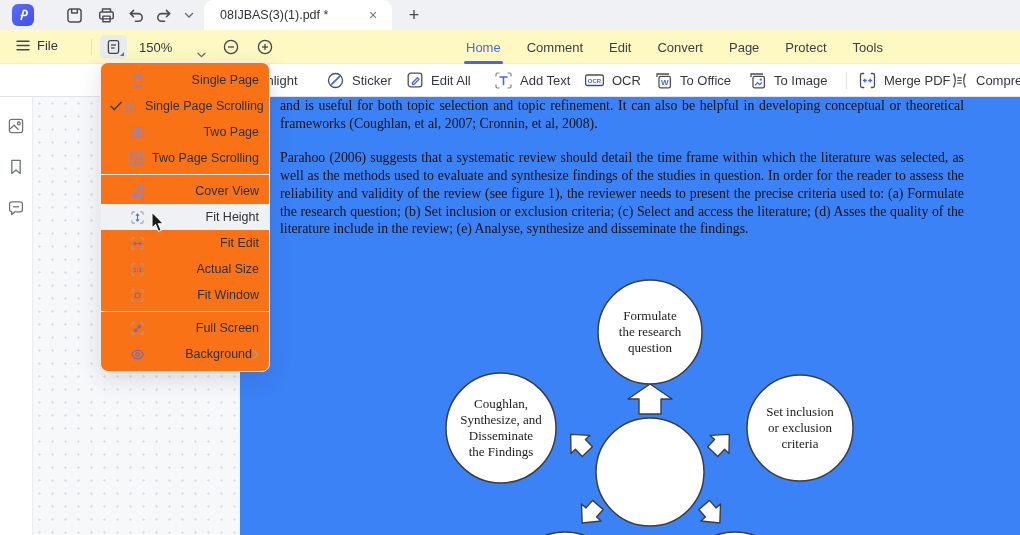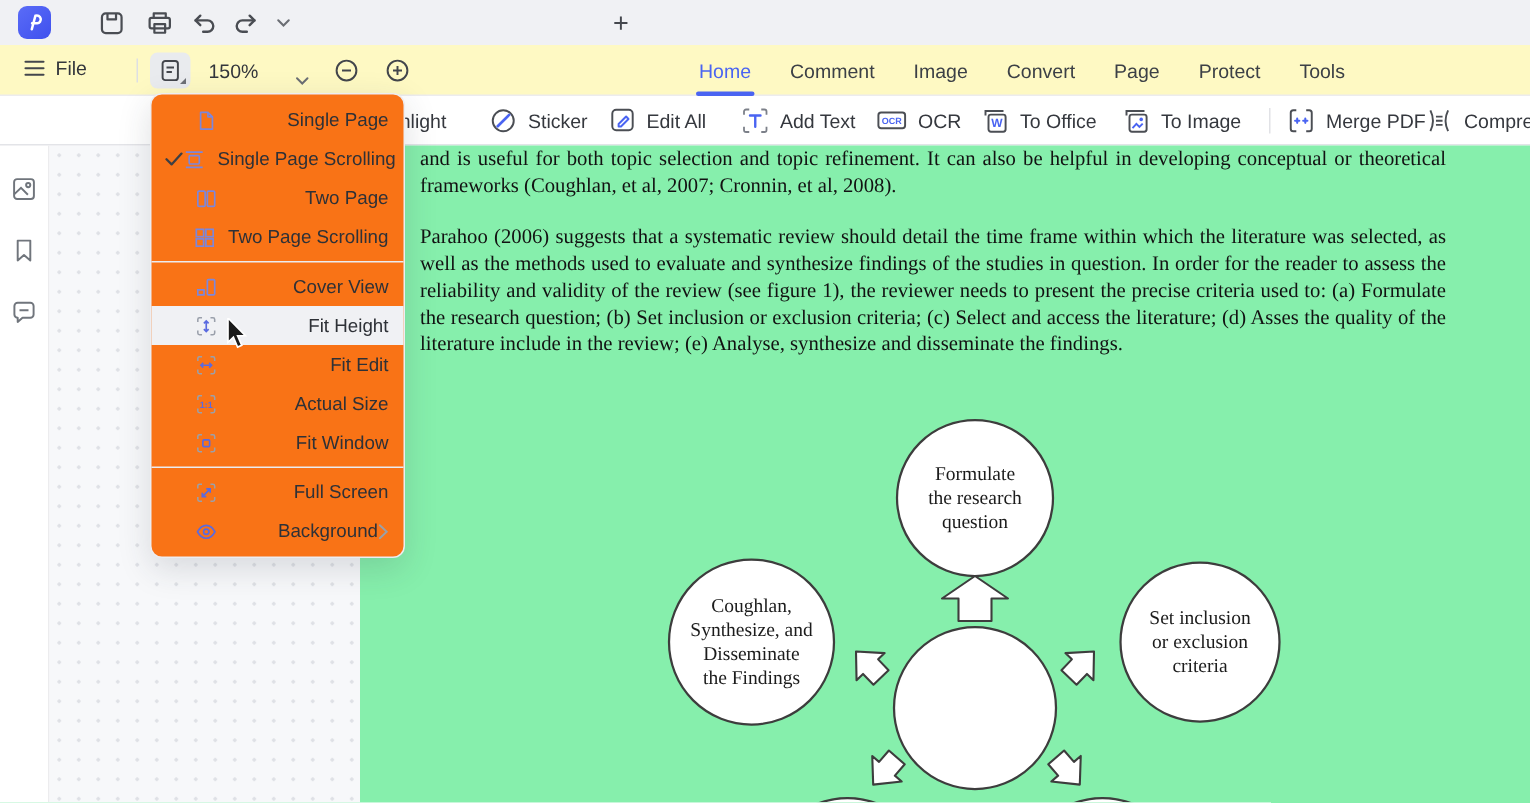--- a/index.html
+++ b/index.html
@@ -38,21 +38,21 @@
   
   .actionbar { position:relative; height:33px; background:#fff; border-bottom:1px solid #e3e4e8; }
   .ab-item { position:absolute; top:0; height:32px; display:flex; align-items:center; gap:7px; font-size:13px; color:#35383e; white-space:nowrap; }
   .ab-sep { position:absolute; left:846px; top:8px; width:1px; height:17px; background:#e1e2e6; }
 
   
   .main { display:flex; height:438px; }
   .sidebar { width:33px; border-right:1px solid #ececee; display:flex; flex-direction:column; align-items:center; padding-top:20px; gap:23px; background:#fff; }
   .canvas { width:207px; background:#f7f8fa;
             background-image:radial-gradient(#dee0e5 1px, transparent 1.2px); background-size:13px 13px; }
-  .page { flex:1; position:relative; background:#86efac; overflow:hidden; }
+  .page { flex:1; position:relative; background:#3b82f6; overflow:hidden; }
   .doc-text { position:absolute; left:40px; top:0px; width:684px; font-family:"Liberation Serif", serif;
               font-size:13.8px; line-height:17.7px; color:#121212; text-align:justify; }
   .doc-text p + p { margin-top:17px; }
 
   
   .figure { position:absolute; left:200px; top:170px; width:420px; height:268px; }
   .figure svg { position:absolute; left:0; top:0; }
   .circ-label { position:absolute; transform:translate(-50%,-50%); text-align:center;
                 font-family:"Liberation Serif", serif; font-size:13px; line-height:16px; color:#1c1c1c; white-space:nowrap; }
 
@@ -103,20 +103,24 @@
       <svg width="19" height="19" viewBox="0 0 18 18" fill="none" stroke="#4a4d53" stroke-width="1.5" stroke-linecap="round" stroke-linejoin="round">
         <path d="M14.8 7.2 H7.2 a3.6 3.6 0 0 0 0 7.2 H10"></path>
         <path d="M11.8 4.2 l3 3 -3 3"></path>
       </svg>
     </div>
     <div class="tb-ic" style="left:179px">
       <svg width="10" height="7" viewBox="0 0 10 7" fill="none" stroke="#6b6e74" stroke-width="1.4" stroke-linecap="round">
         <path d="M1.5 1.5 L5 5 l3.5-3.5"></path>
       </svg>
     </div>
+    <div class="doc-tab">
+      <span class="title">08IJBAS(3)(1).pdf *</span>
+      <span class="close">×</span>
+    </div>
     <div class="newtab">+</div>
   </div>
 
   <div class="menurow">
     <div class="file-btn">
       <svg width="14" height="11" viewBox="0 0 14 11">
         <g stroke="#43464c" stroke-width="1.4" stroke-linecap="round">
           <line x1="1" y1="1.2" x2="13" y2="1.2"></line>
             <line x1="1" y1="5.5" x2="13" y2="5.5"></line>
             <line x1="1" y1="9.8" x2="13" y2="9.8"></line>
@@ -147,21 +151,21 @@
     <div class="zbtn" style="left:255px">
       <svg width="19" height="19" viewBox="0 0 19 19" fill="none" stroke="#43464c" stroke-width="1.3">
         <circle cx="9" cy="9" r="6.6"></circle>
           <line x1="6" y1="9" x2="12" y2="9"></line>
           <line x1="9" y1="6" x2="9" y2="12"></line>
       </svg>
     </div>
     <nav class="navtabs">
       <div class="navtab active">Home</div>
       <div class="navtab">Comment</div>
-      <div class="navtab">Image</div>
+      <div class="navtab">Edit</div>
       <div class="navtab">Convert</div>
       <div class="navtab">Page</div>
       <div class="navtab">Protect</div>
       <div class="navtab">Tools</div>
     </nav>
   </div>
 
   <div class="actionbar">
     <div class="ab-item" style="left:222px">
       <svg width="18" height="18" viewBox="0 0 18 18" fill="none">

